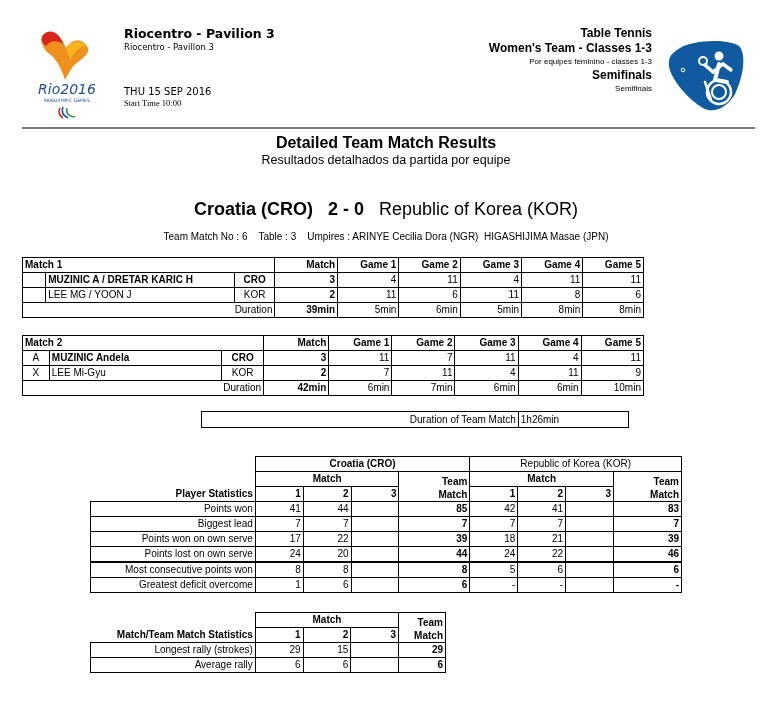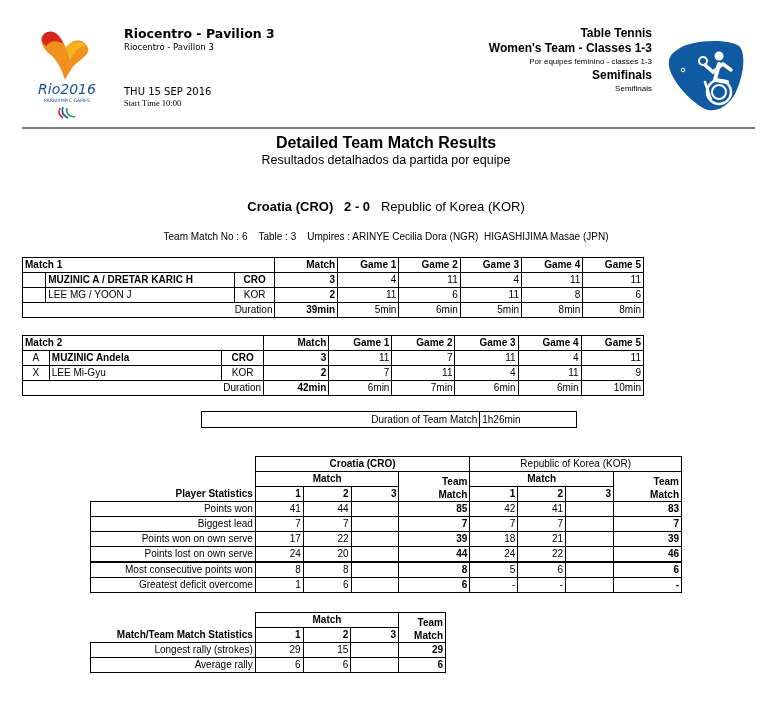--- a/index.html
+++ b/index.html
@@ -15,33 +15,33 @@
 
   .hdr-right { right: 120px; top: 26px; text-align: right; font-family: Liberation Sans, sans-serif; }
   .hdr-right .big { font-size: 12px; font-weight: bold; line-height: 15px; }
   .hdr-right .small { font-size: 8px; line-height: 12px; }
   .pictogram { left: 667px; top: 38px; width: 78px; height: 74px; }
 
   .rule { left: 22px; top: 127px; width: 733px; height: 2px; background: #7a7a7a; }
 
   .title { left: 0; width: 772px; top: 134px; text-align: center; font-size: 16px; font-weight: bold; }
   .subtitle { left: 0; width: 772px; top: 153px; text-align: center; font-size: 12.5px; }
-  .scoreline { left: 0; width: 772px; top: 199px; text-align: center; font-size: 13px; }
+  .scoreline { left: 0; width: 772px; top: 199px; text-align: center; font-size: 18px; }
   .scoreline b { font-weight: bold; }
   .info { left: 0; width: 772px; top: 231px; text-align: center; font-size: 10px; }
 
   
   table { border-collapse: collapse; font-size: 10px; }
   td { border: 1px solid #000; padding: 0 2px; height: 14px; line-height: 14px; white-space: nowrap; }
   .mt { left: 22px; width: 622px; }
   .mt td.r { text-align: right; }
   .mt td.c { text-align: center; }
   .b { font-weight: bold; }
 
-  .dur-table { left: 201px; top: 411px; width: 376px; }
+  .dur-table { left: 201px; top: 411px; width: 428px; }
   .dur-table td { height: 15px; }
 
   
   .st td { height: 14px; }
   .st td.r { text-align: right; }
   .st td.c { text-align: center; }
   .st td.blank { border: none; }
   .thick-b { border-bottom: 2px solid #000 !important; }
 </style>
 </head>

